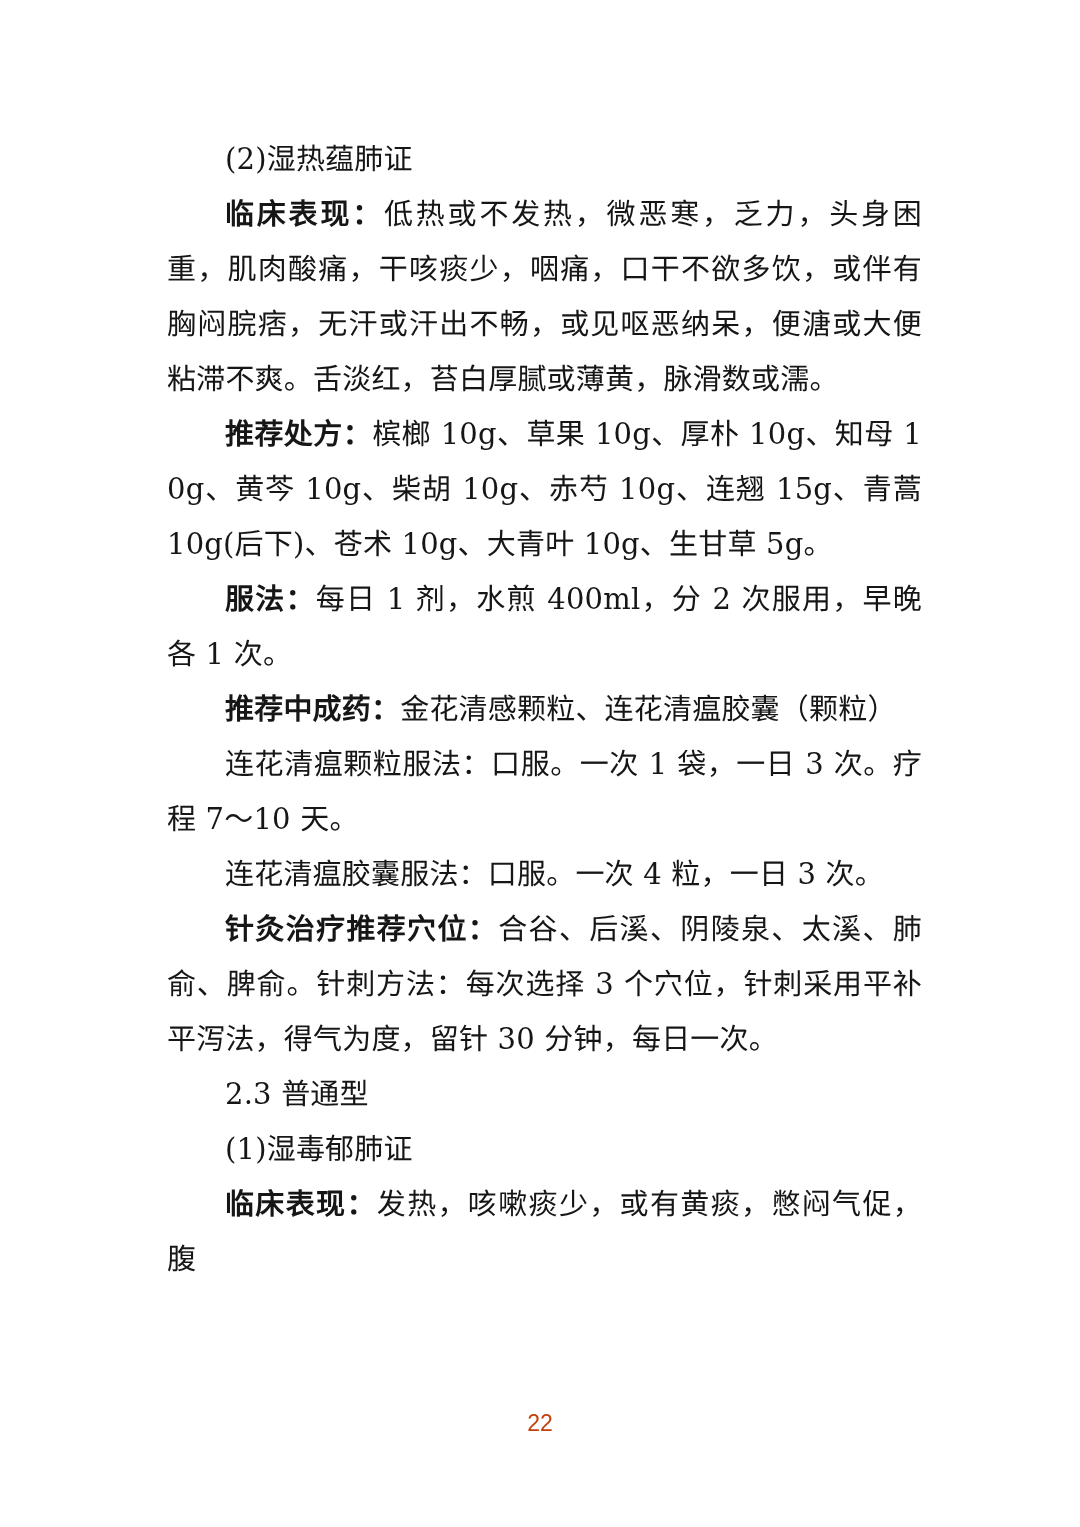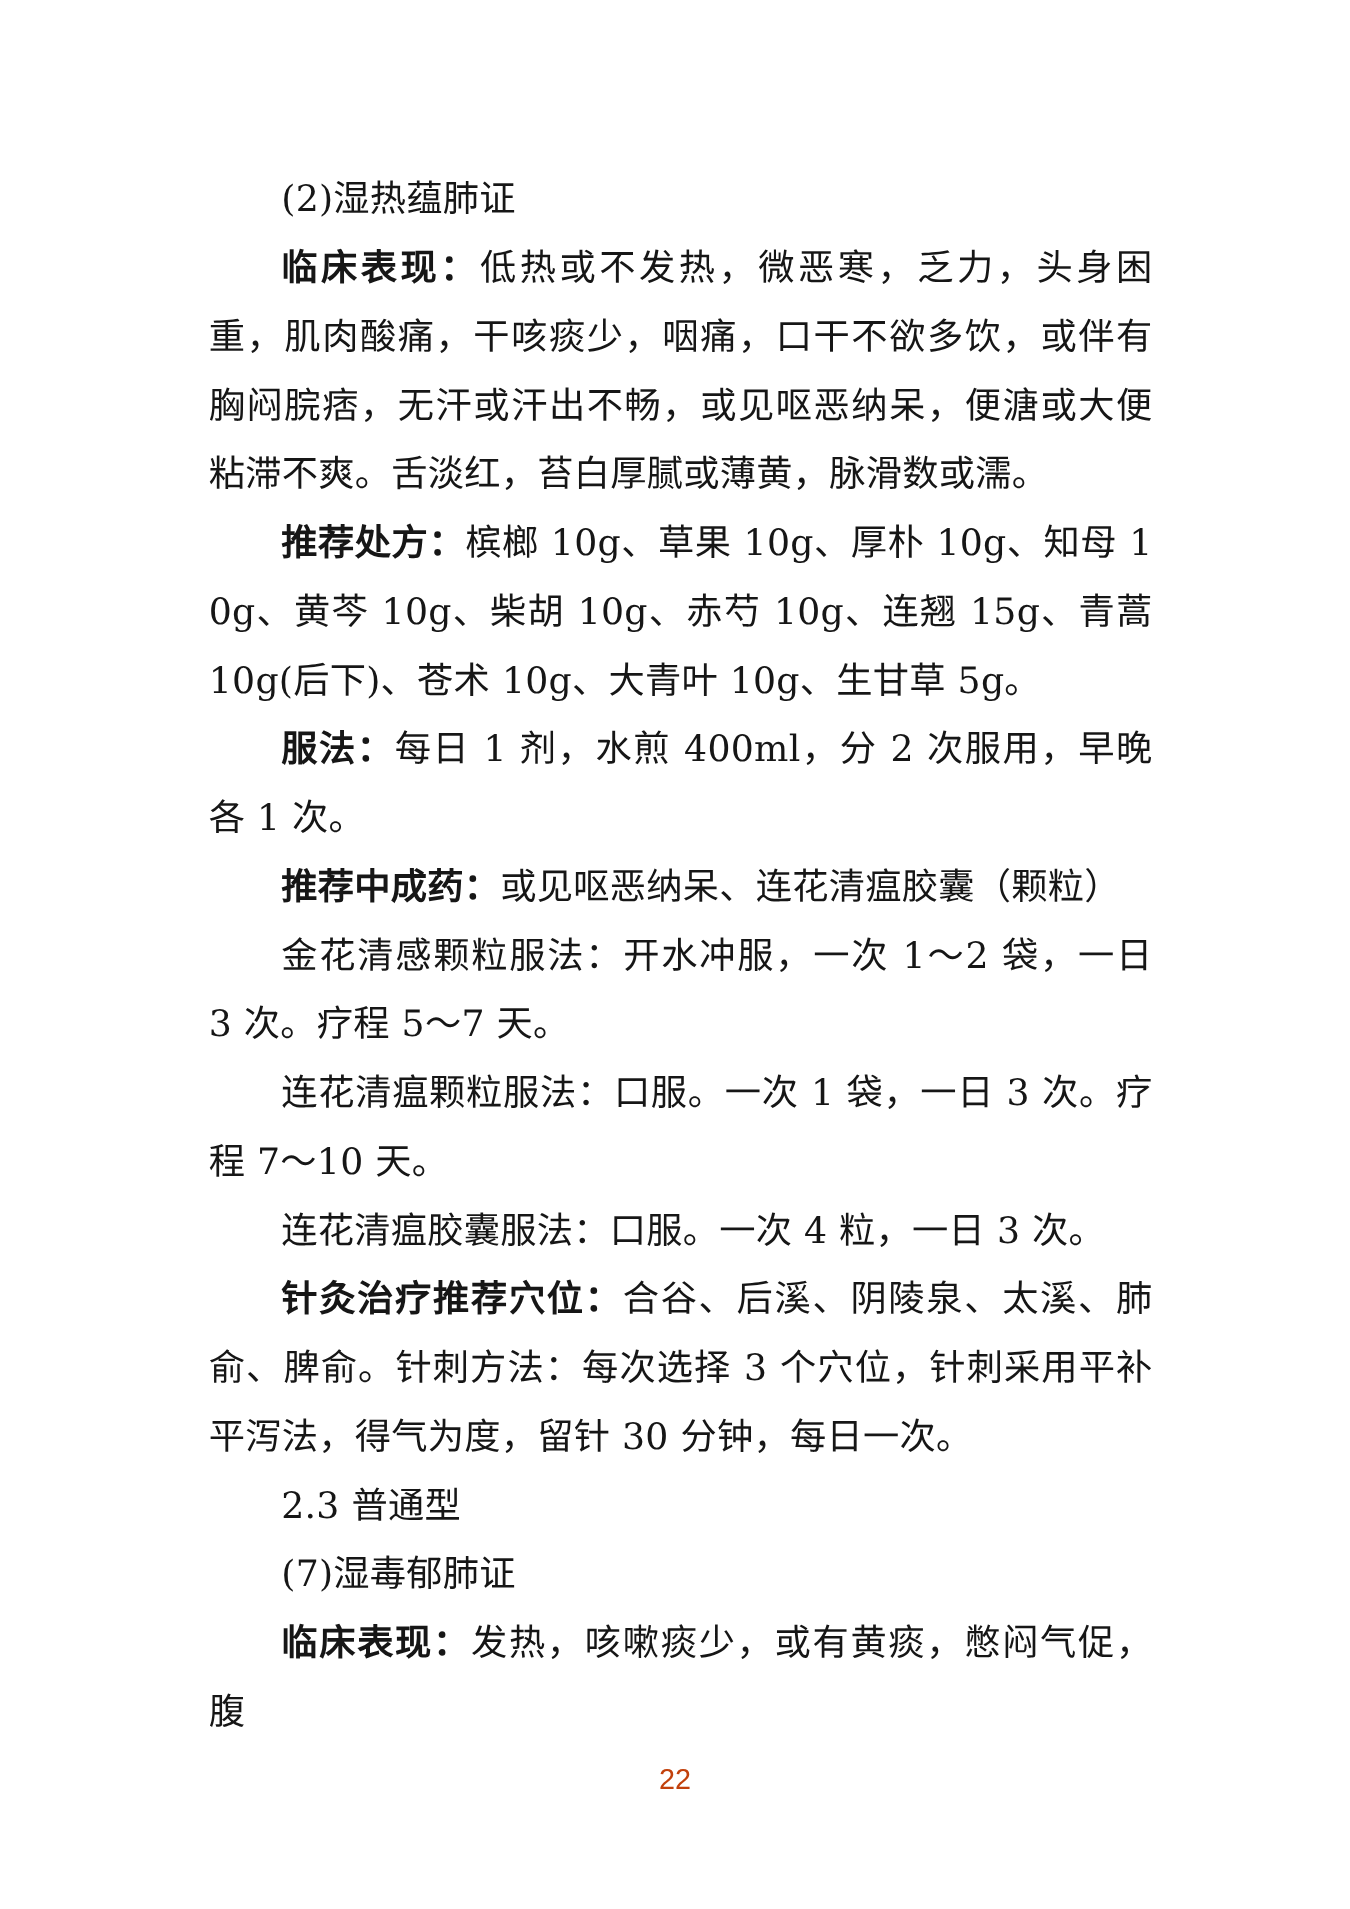--- a/index.html
+++ b/index.html
@@ -54,32 +54,31 @@
   <div class="content">
 
     <p class="para"><b></b><span>(2)湿热蕴肺证</span></p>
 
     <p class="para"><b>临床表现：</b><span>低热或不发热，微恶寒，乏力，头身困重，肌肉酸痛，干咳痰少，咽痛，口干不欲多饮，或伴有胸闷脘痞，无汗或汗出不畅，或见呕恶纳呆，便溏或大便粘滞不爽。舌淡红，苔白厚腻或薄黄，脉滑数或濡。</span></p>
 
     <p class="para"><b>推荐处方：</b><span>槟榔 10g、草果 10g、厚朴 10g、知母 10g、黄芩 10g、柴胡 10g、赤芍 10g、连翘 15g、青蒿 10g(后下)、苍术 10g、大青叶 10g、生甘草 5g。</span></p>
 
     <p class="para"><b>服法：</b><span>每日 1 剂，水煎 400ml，分 2 次服用，早晚各 1 次。</span></p>
 
-    <p class="para"><b>推荐中成药：</b><span>或见呕恶纳呆、连花清瘟胶囊（颗粒）</span></p>
+    <p class="para"><b>推荐中成药：</b><span>金花清感颗粒、连花清瘟胶囊（颗粒）</span></p>
 
-    <p class="para"><b></b><span>金花清感颗粒服法：开水冲服，一次 1～2 袋，一日 3 次。疗程 5～7 天。</span></p>
 
     <p class="para"><b></b><span>连花清瘟颗粒服法：口服。一次 1 袋，一日 3 次。疗程 7～10 天。</span></p>
 
     <p class="para"><b></b><span>连花清瘟胶囊服法：口服。一次 4 粒，一日 3 次。</span></p>
 
     <p class="para"><b>针灸治疗推荐穴位：</b><span>合谷、后溪、阴陵泉、太溪、肺俞、脾俞。针刺方法：每次选择 3 个穴位，针刺采用平补平泻法，得气为度，留针 30 分钟，每日一次。</span></p>
 
     <p class="para"><b></b><span>2.3 普通型</span></p>
 
-    <p class="para"><b></b><span>(7)湿毒郁肺证</span></p>
+    <p class="para"><b></b><span>(1)湿毒郁肺证</span></p>
 
     <p class="para"><b>临床表现：</b><span>发热，咳嗽痰少，或有黄痰，憋闷气促，腹</span></p>
 
   </div>
 
   <div class="page-number">22</div>
 </div>
 
 </body></html>

